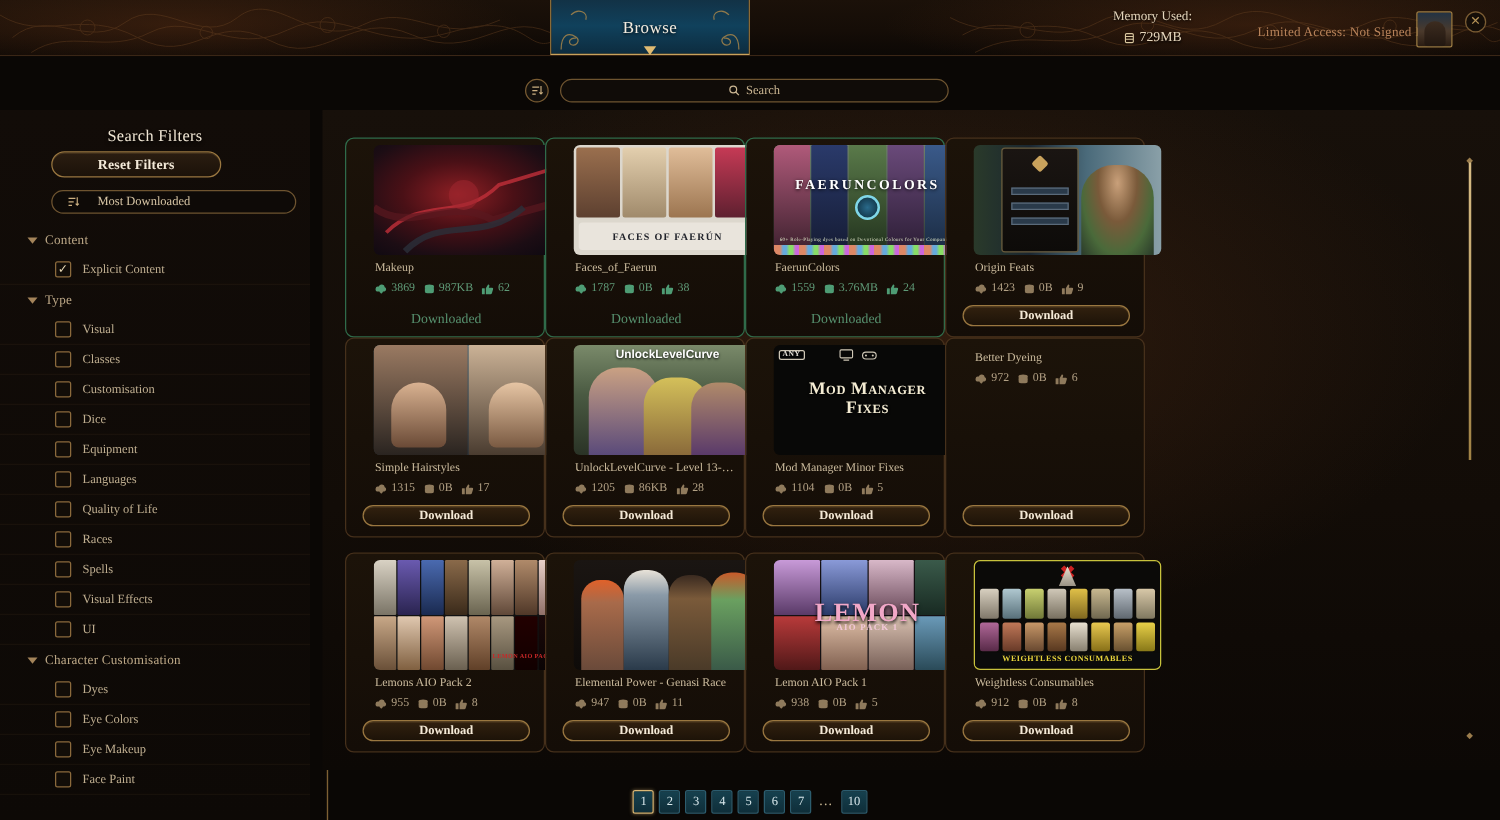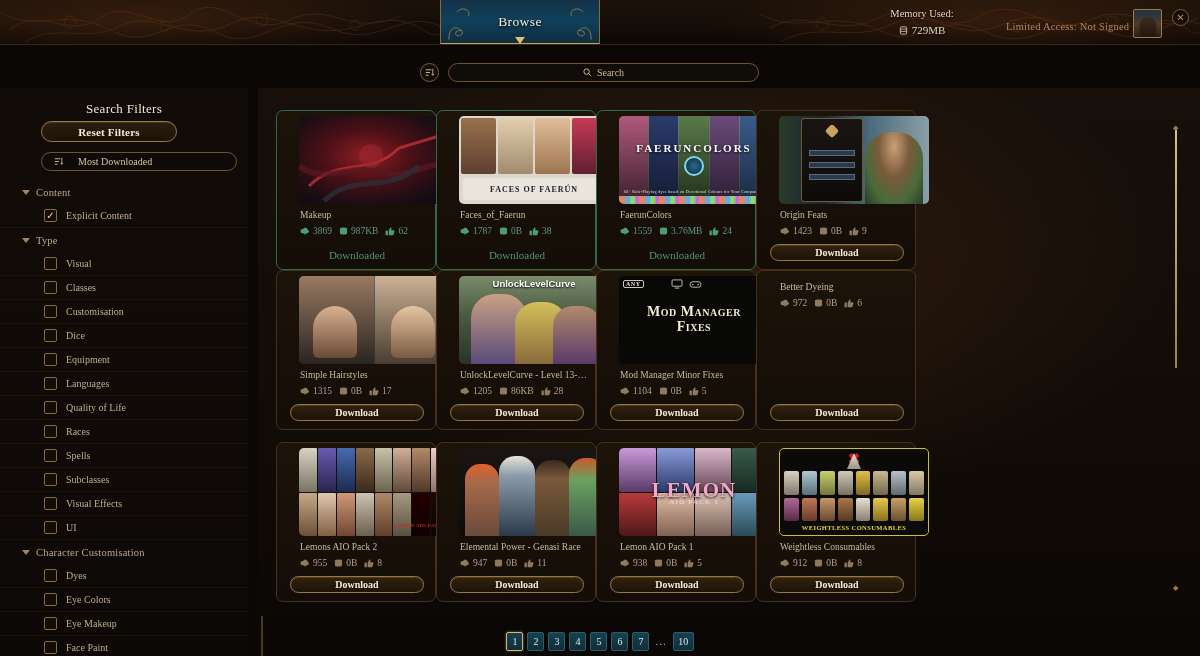--- a/index.html
+++ b/index.html
@@ -400,24 +400,20 @@
         <div class="chk-row">
           <span class="chk"></span>
           <span>Races</span>
         </div>
         <div class="chk-row">
           <span class="chk"></span>
           <span>Spells</span>
         </div>
         <div class="chk-row">
           <span class="chk"></span>
-          <span>Subclasses</span>
-        </div>
-        <div class="chk-row">
-          <span class="chk"></span>
           <span>Visual Effects</span>
         </div>
         <div class="chk-row">
           <span class="chk"></span>
           <span>UI</span>
         </div>
         <div class="group-header">
           <span class="caret"></span>
           <span>Character Customisation</span>
         </div>

